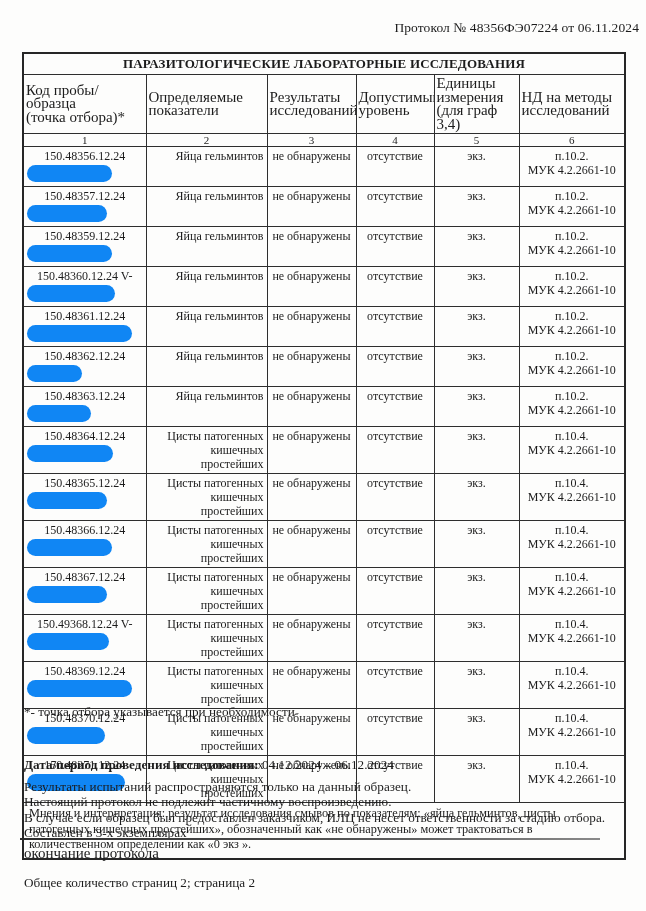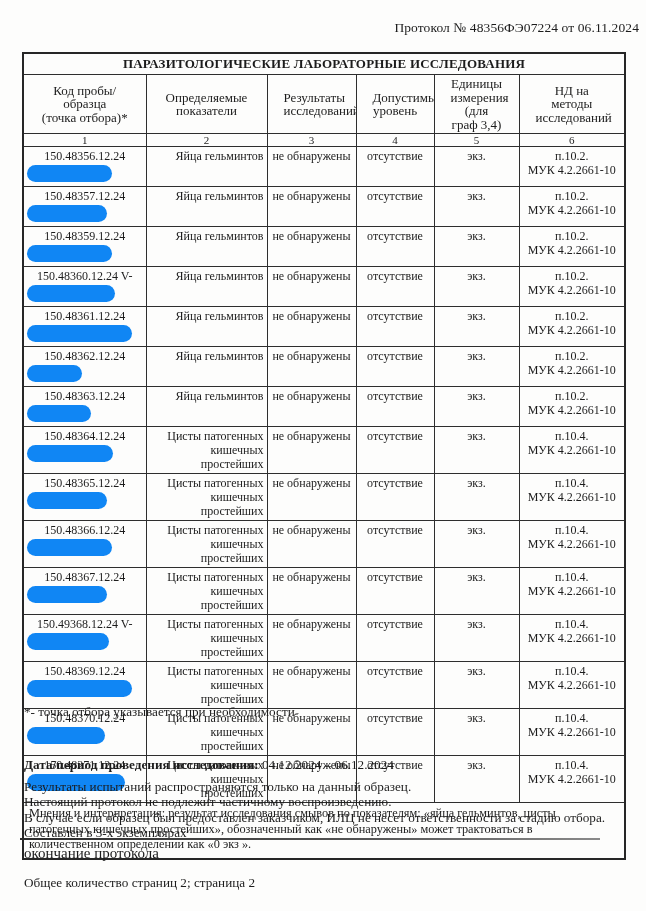--- a/index.html
+++ b/index.html
@@ -22,23 +22,23 @@
   }
   .doc-table th,.doc-table td{
     border:1px solid #2e2e2e;
     overflow:hidden;
   }
   .title-row th{
     font-size:13px;font-weight:bold;text-align:center;
     height:18px;padding:1px 0;letter-spacing:.2px;
   }
   .head-row th{
-    font-weight:normal;font-size:13px;line-height:13.5px;
-    text-align:center;vertical-align:middle;height:44px;
-    white-space:pre-line;padding:2px 16px;
+    font-weight:normal;font-size:15px;line-height:13.5px;
+    text-align:left;vertical-align:middle;height:44px;
+    white-space:pre-line;padding:2px 2px;
   }
   .num-row th{
     font-weight:normal;font-size:11px;text-align:center;
     height:12px;padding:0;line-height:12px;
   }
   .data-row td{
     height:35px;vertical-align:top;
     font-size:12px;line-height:14px;padding:2px 3px;
   }
   .c-code{text-align:left;}

